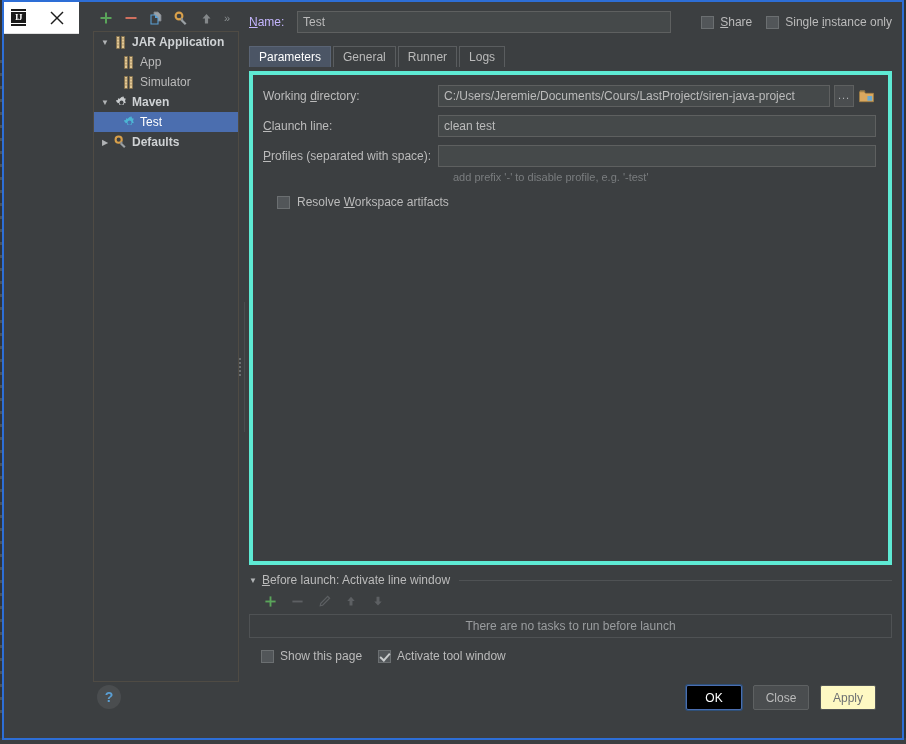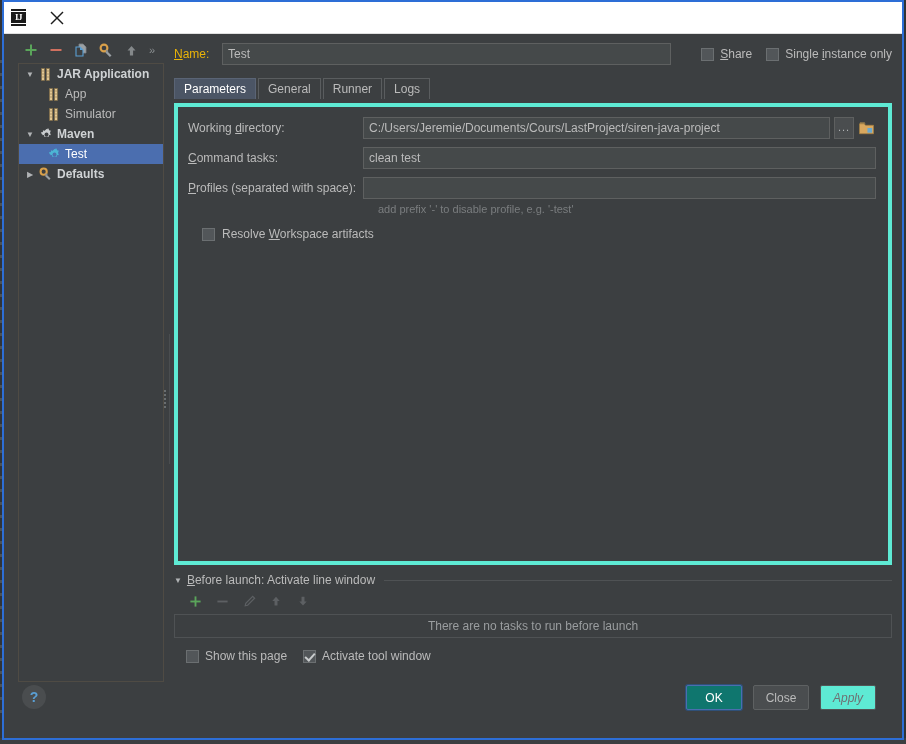--- a/index.html
+++ b/index.html
@@ -50,21 +50,21 @@
   #window {
     position: absolute;
     left: 2px;
     top: 0px;
     width: 902px;
     height: 740px;
     border: 2px solid #2d6ed6;
     box-sizing: border-box;
     background: #3c3f41;
     display: flex;
-    flex-direction: column;
+    flex-direction: row;
   }
 
   
   #titlebar {
     height: 31px;
     background: #ffffff;
     display: flex;
     align-items: center;
     flex: none;
     border-bottom: 1px solid #e0e0e0;
@@ -240,21 +240,21 @@
 
   #name-row {
     height: 26px;
     display: flex;
     align-items: center;
     margin-top: 4px;
   }
   #name-row .lbl {
     width: 48px;
     font-size: 12px;
-    color: #eab308;
+    color: #c4b5fd;
   }
   .mnem { text-decoration: underline; }
   #name-field {
     flex: 1;
     height: 22px;
     background: #45494a;
     border: 1px solid #5e6060;
     box-sizing: border-box;
     color: #bbbbbb;
     font-size: 12px;
@@ -488,30 +488,29 @@
     color: #bbbbbb;
     background: #4a4d4f;
     border: 1px solid #5e6162;
     border-radius: 2px;
     box-sizing: border-box;
     display: flex;
     align-items: center;
     justify-content: center;
   }
   .dlg-btn.primary {
-    background: #0f766e;
+    background: #000000;
     border-color: #4b6eaf;
     color: #ffffff;
     box-shadow: 0 0 0 1px #2f5078;
   }
   .dlg-btn.disabled {
     color: #6e7173;
-    background: #5eead4;
+    background: #fef9c3;
     border-color: #525556;
-    font-style: italic;
   }
 </style>
 </head>
 <body>
 
 <div id="desktop">
   <div class="bg-strip-left"></div>
   <div class="bg-strip-right"></div>
   <div class="bg-bottom"></div>
 <div class="bg-tick" style="left: 0px; top: 60px; width: 2px; height: 3px;"></div>
@@ -752,21 +751,21 @@
           <div class="btn-folder">
             <svg width="15" height="14" viewBox="0 0 16 14">
               <path d="M0.5 2.5h5l1.5 1.6h8.5v9H0.5z" fill="#d9a85f" stroke="#a07e42" stroke-width="0.8"></path>
               <path d="M1 1h5l1 1.3H1z" fill="#c29a52"></path>
               <rect x="9" y="7" width="5" height="5" fill="#6aa8cf"></rect>
             </svg>
           </div>
         </div>
 
         <div class="form-row">
-          <div class="flbl"><span></span><span class="mnem">C</span><span>ommand tasks:</span></div>
+          <div class="flbl"><span></span><span class="mnem">C</span><span>launch line:</span></div>
           <input class="txt-field" type="text" value="clean test" style="">
         </div>
 
         <div class="form-row">
           <div class="flbl"><span></span><span class="mnem">P</span><span>rofiles (separated with space):</span></div>
           <input class="txt-field" type="text" value="" style="">
         </div>
 
         <div class="hint">add prefix '-' to disable profile, e.g. '-test'</div>
 

